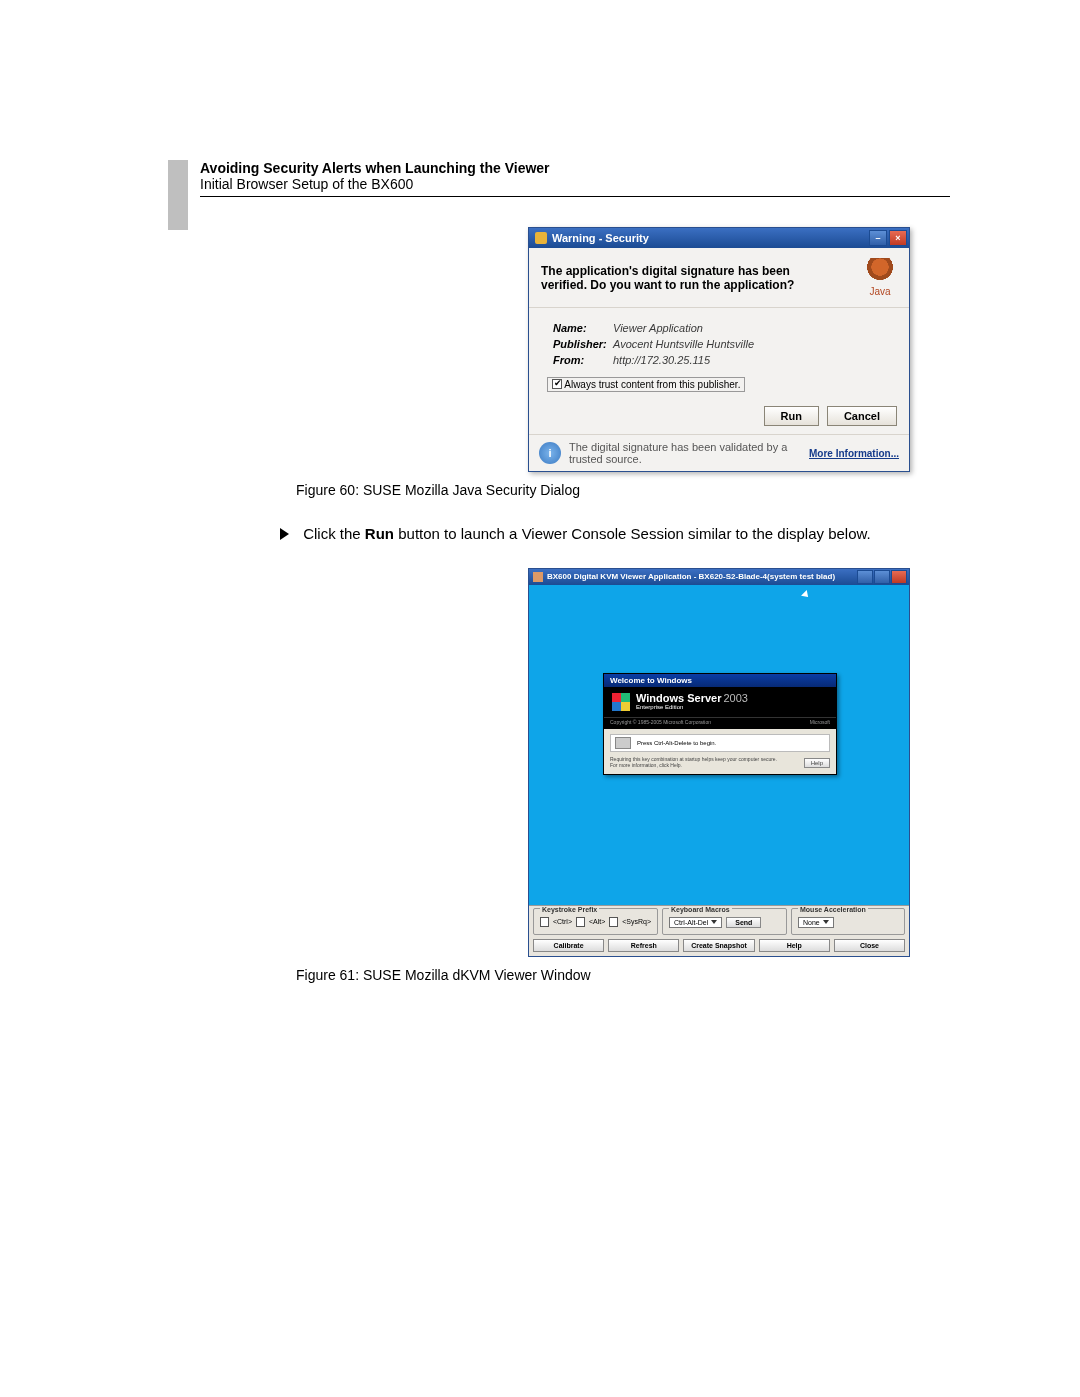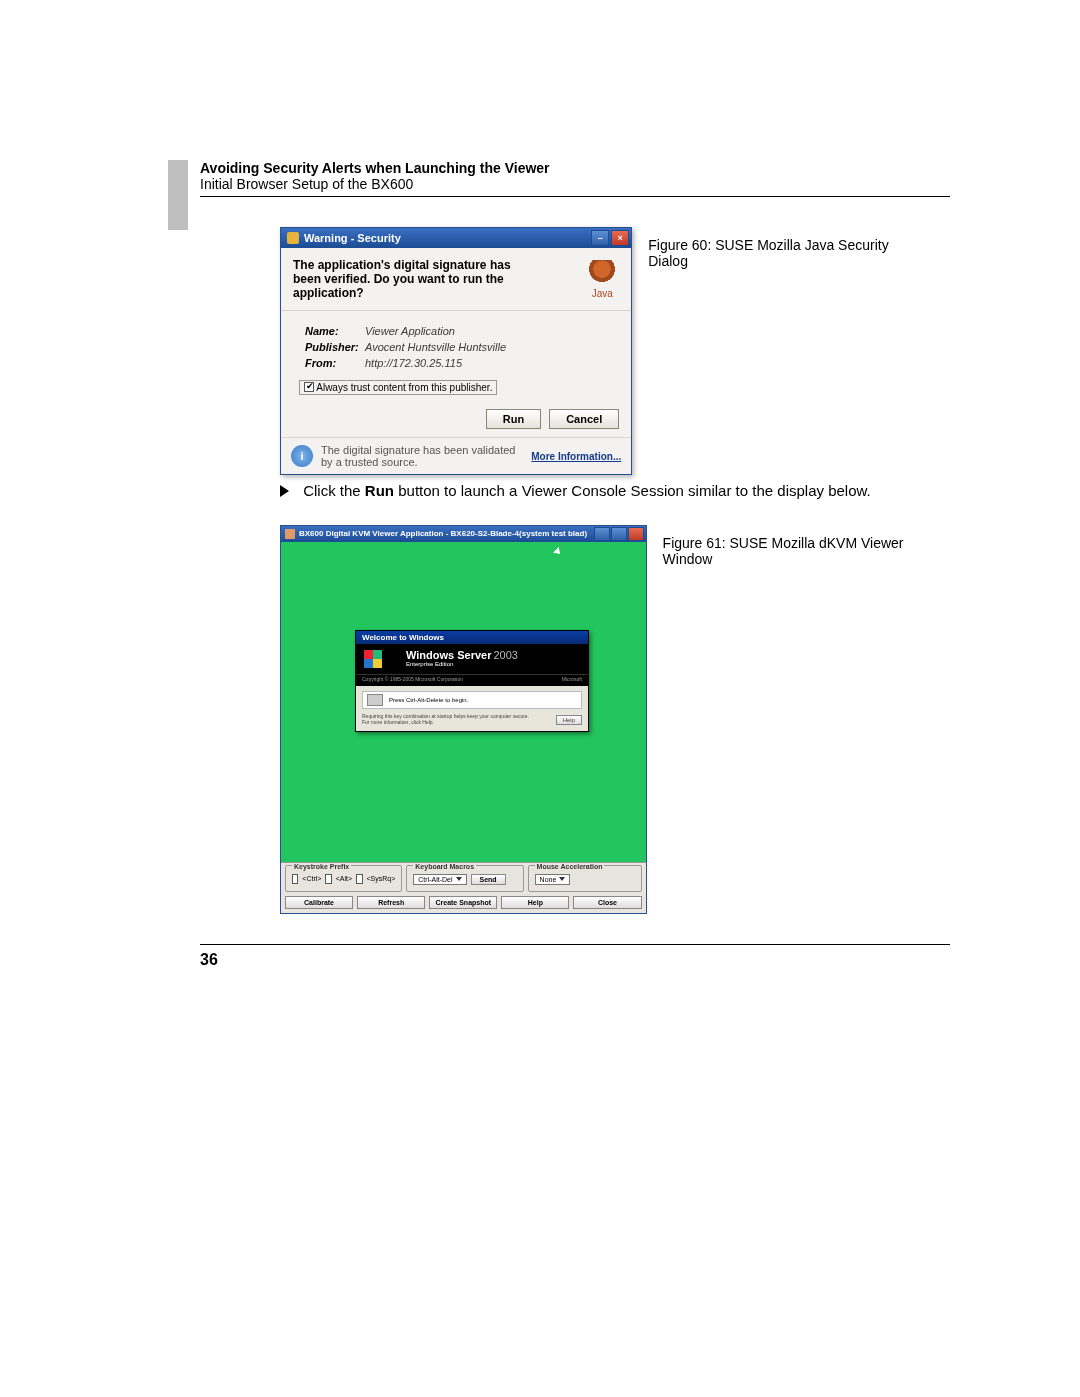--- a/index.html
+++ b/index.html
@@ -28,22 +28,22 @@
     justify-content: space-between;
     border-bottom: 1px solid #000;
     padding-bottom: 4px;
     margin-bottom: 30px;
     font-size: 14px;
     flex-direction: column;
   }
   .header-left { font-weight: bold; }
   .figure-wrap {
     display: flex;
-    flex-direction: row;
-    align-items: flex-start;
+    flex-direction: column;
+    align-items: flex-end;
     margin-left: 80px;
     margin-right: 40px;
   }
   .caption {
     font-size: 14px;
     margin: 10px 0 20px 16px;
     align-self: flex-start;
   }
   .para {
     margin: 6px 0 24px 80px;
@@ -131,34 +131,34 @@
   .kvm-title {
     background: linear-gradient(to bottom, #3b6fc2, #1b4b93);
     color:#fff; height:16px; display:flex; align-items:center; padding:0 2px 0 4px;
     font-size:8px; font-weight:bold;
   }
   .kvm-title .ticon { width:10px;height:10px;background:#d96;margin-right:4px; }
   .kvm-title .spacer { flex:1; }
   .kvm-title .kbtn { width:14px;height:12px;background:linear-gradient(#5c8fd6,#3160a8);border:1px solid #1b4b93;margin-left:1px;cursor:pointer; }
   .kvm-title .kbtn.close { background:linear-gradient(#e86b53,#c03a24); }
   .kvm-canvas {
-    background:#22c55e; height:320px; position:relative; overflow:hidden;
+    background:#0ea5e9; height:320px; position:relative; overflow:hidden;
   }
   .cursor-arrow {
     position:absolute; left:274px; top:6px; width:0;height:0;
     border-left:6px solid #fff; border-top:4px solid transparent; border-bottom:4px solid transparent;
     transform: rotate(45deg);
   }
   .welcome {
     position:absolute; left:74px; top:88px; width:232px;
     border:1px solid #000; box-shadow:2px 2px 4px rgba(0,0,0,0.4);
     font-family: Tahoma, Arial, sans-serif;
   }
   .w-bar { background:linear-gradient(#0a3da5,#072a76); color:#fff; font-size:8px; font-weight:bold; padding:2px 6px; }
-  .w-banner { background:#000; color:#fff; padding:6px 8px; display:flex; align-items:center; gap:24px; }
+  .w-banner { background:#000; color:#fff; padding:6px 8px; display:flex; align-items:center; gap:6px; }
   .win-flag {
     width:18px;height:18px;
     background:
       linear-gradient(45deg,#e23,#e23) 0 0/50% 50% no-repeat,
       linear-gradient(45deg,#2b7,#2b7) 100% 0/50% 50% no-repeat,
       linear-gradient(45deg,#27c,#27c) 0 100%/50% 50% no-repeat,
       linear-gradient(45deg,#ec3,#ec3) 100% 100%/50% 50% no-repeat;
   }
   .w-banner .pname { font-size:11px; line-height:1; }
   .w-banner .pname .sub { font-size:6px; display:block; }
@@ -336,14 +336,13 @@
           <button class="kvm-btn">Refresh</button>
           <button class="kvm-btn">Create Snapshot</button>
           <button class="kvm-btn">Help</button>
           <button class="kvm-btn">Close</button>
         </div>
       </div>
     </div>
     <div class="caption">Figure 61: SUSE Mozilla dKVM Viewer Window</div>
   </div>
 
-  <div class="footer-rule">36</div>
 </div>
 
 </body></html>

